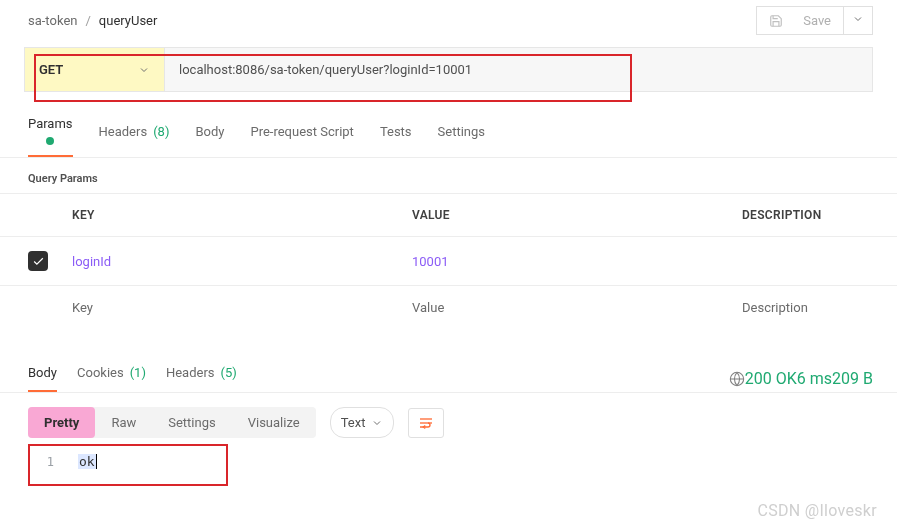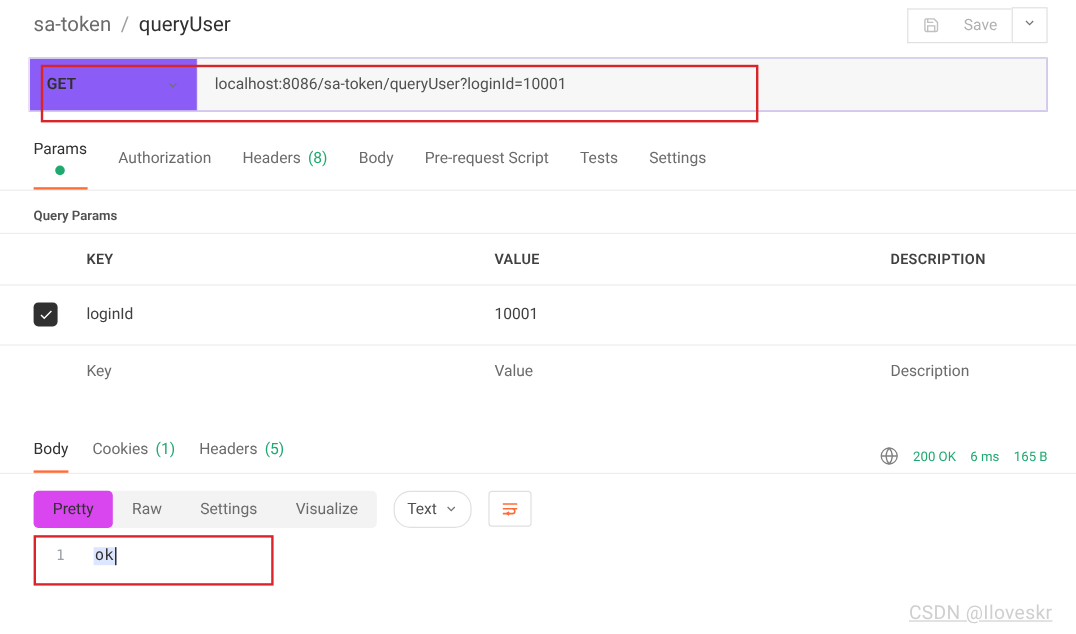--- a/index.html
+++ b/index.html
@@ -12,37 +12,37 @@
     height: 528px;
     overflow: hidden;
     position: relative;
   }
   .top-row {
     display: flex;
     align-items: center;
     justify-content: space-between;
     padding: 6px 24px 6px 28px;
   }
-  .breadcrumb { display: flex; align-items: center; gap: 8px; color: #6b6b6b; font-size: 17px; }
+  .breadcrumb { display: flex; align-items: center; gap: 8px; color: #6b6b6b; font-size: 13px; }
   .breadcrumb .slash { color: #a0a0a0; }
   .breadcrumb .current { color: #303030; }
   .save-group { display: flex; align-items: center; }
   .save-btn {
     display: flex; align-items: center; gap: 20px;
     border: 1px solid #e0e0e0; border-right: none;
     padding: 6px 12px; color: #b0b0b0; background: #fff;
   }
   .save-caret {
     border: 1px solid #e0e0e0; padding: 6px 8px; color: #707070; background:#fff;
   }
   .url-row {
     margin: 6px 24px 0 24px;
     display: flex;
     border: 1px solid #e6e6e6;
-    background: #8b5cf6;
+    background: #fef9c3;
   }
   .url-redbox {
     position: absolute;
     left: 34px; top: 54px;
     width: 598px; height: 48px;
     border: 2px solid #d9252a;
     pointer-events: none;
   }
   .method-select {
     display: flex; align-items: center; justify-content: space-between;
@@ -68,68 +68,68 @@
   .params-table { width: 100%; border-collapse: collapse; }
   .params-table th, .params-table td {
     text-align: left; padding: 14px 12px;
     border-top: 1px solid #ededed;
     color: #6b6b6b; font-weight: 400; font-size: 13px;
   }
   .params-table th { color: #404040; font-weight: 600; letter-spacing: .3px; font-size: 12px; }
   .params-table tr td:first-child, .params-table tr th:first-child { width: 46px; padding-left: 28px; }
   .params-table tr td:nth-child(2), .params-table tr th:nth-child(2) { width: 340px; }
   .params-table tr td:nth-child(3), .params-table tr th:nth-child(3) { width: 330px; }
-  .params-table .filled td { color: #404040; }
+  .params-table .filled td { color: #8b5cf6; }
   .chk {
     width: 20px; height: 20px; border-radius: 4px; background: #303030;
     display: inline-flex; align-items: center; justify-content: center;
   }
   .chk svg { width: 13px; height: 13px; stroke: #fff; stroke-width: 2.2; fill: none; }
   .placeholder { color: #a0a0a0; }
   .response-tabs-row {
     display: flex; align-items: center; justify-content: space-between;
     padding: 36px 24px 0 28px;
     border-bottom: 1px solid #ededed;
   }
   .response-tabs { display: flex; gap: 20px; }
   .rtab { padding-bottom: 10px; color: #6b6b6b; cursor:pointer; display:flex; gap:6px; }
   .rtab.active { color: #303030; border-bottom: 2px solid #ff6c37; }
-  .response-status { display: flex; align-items: center; gap: 12px; color: #6b6b6b; font-size: 11px; }
+  .response-status { display: flex; align-items: center; color: #6b6b6b; font-size: 16px; }
   .status-green { color: #1fa971; }
   .globe { width: 16px; height: 16px; }
   .view-row {
     display: flex; align-items: center; gap: 14px;
     padding: 14px 24px 12px 28px;
   }
   .view-tabs-box {
     display: flex; background: #f3f3f3; border-radius: 4px;
   }
   .vtab { padding: 8px 16px; color: #6b6b6b; cursor: pointer; }
-  .vtab.active { background: #d946ef; color: #303030; border-radius: 4px; }
+  .vtab.active { background: #f9a8d4; color: #303030; border-radius: 4px; font-weight: bold; }
   .fmt-select {
     display: flex; align-items: center; gap: 6px;
     border: 1px solid #e0e0e0; padding: 7px 10px; color: #505050; border-radius: 14px;
   }
   .wrap-btn {
     border: 1px solid #e0e0e0; padding: 7px 9px; border-radius: 3px;
     display:flex; align-items:center;
   }
   .code-area {
     position: relative; margin: 0 24px 0 28px;
   }
   .code-line { display: flex; align-items: center; gap: 24px; padding: 4px 8px 6px 8px; }
   .ln { color: #9aa0a6; width: 18px; text-align: right; font-family: Consolas, monospace; font-size: 12px; }
   .code-text { font-family: Consolas, monospace; font-size: 13px; color: #303030; background: #dce7ff; padding: 0 1px; border-right: 1px solid #000; }
   .code-redbox {
     position: absolute; left: 0; top: -6px; width: 200px; height: 42px;
     border: 2px solid #d9252a; pointer-events: none;
   }
   .watermark {
     position: absolute; right: 20px; bottom: 8px;
-    color: #cfcfcf; font-size: 16px; letter-spacing: .3px; text-decoration: underline;
+    color: #cfcfcf; font-size: 16px; letter-spacing: .3px;
   }
   .chev { width: 12px; height: 12px; }
 </style>
 </head>
 <body>
 
 <div class="top-row">
   <div class="breadcrumb">
     <span>sa-token</span>
     <span class="slash">/</span>
@@ -163,21 +163,20 @@
     <span>localhost:8086/sa-token/queryUser?loginId=10001</span>
   </div>
 </div>
 <div class="url-redbox"></div>
 
 <div class="tabs-row">
   <div class="tab active">
     <span>Params</span>
     <span class="dot-green"></span>
   </div>
-  <div class="tab">Authorization</div>
   <div class="tab">
     <span>Headers</span>
     <span class="count-green">(8)</span>
   </div>
   <div class="tab">Body</div>
   <div class="tab">Pre-request Script</div>
   <div class="tab">Tests</div>
   <div class="tab">Settings</div>
 </div>
 
@@ -224,21 +223,21 @@
     </div>
   </div>
   <div class="response-status">
     <svg class="globe" viewBox="0 0 24 24" fill="none" stroke="#808080" stroke-width="1.6">
         <circle cx="12" cy="12" r="10"></circle>
         <line x1="2" y1="12" x2="22" y2="12"></line>
         <path d="M12 2a15 15 0 0 1 0 20M12 2a15 15 0 0 0 0 20"></path>
       </svg>
     <span class="status-green">200 OK</span>
     <span class="status-green">6 ms</span>
-    <span class="status-green">165 B</span>
+    <span class="status-green">209 B</span>
   </div>
 </div>
 
 <div class="view-row">
   <div class="view-tabs-box">
     <div class="vtab active">Pretty</div>
     <div class="vtab">Raw</div>
     <div class="vtab">Settings</div>
     <div class="vtab">Visualize</div>
   </div>

